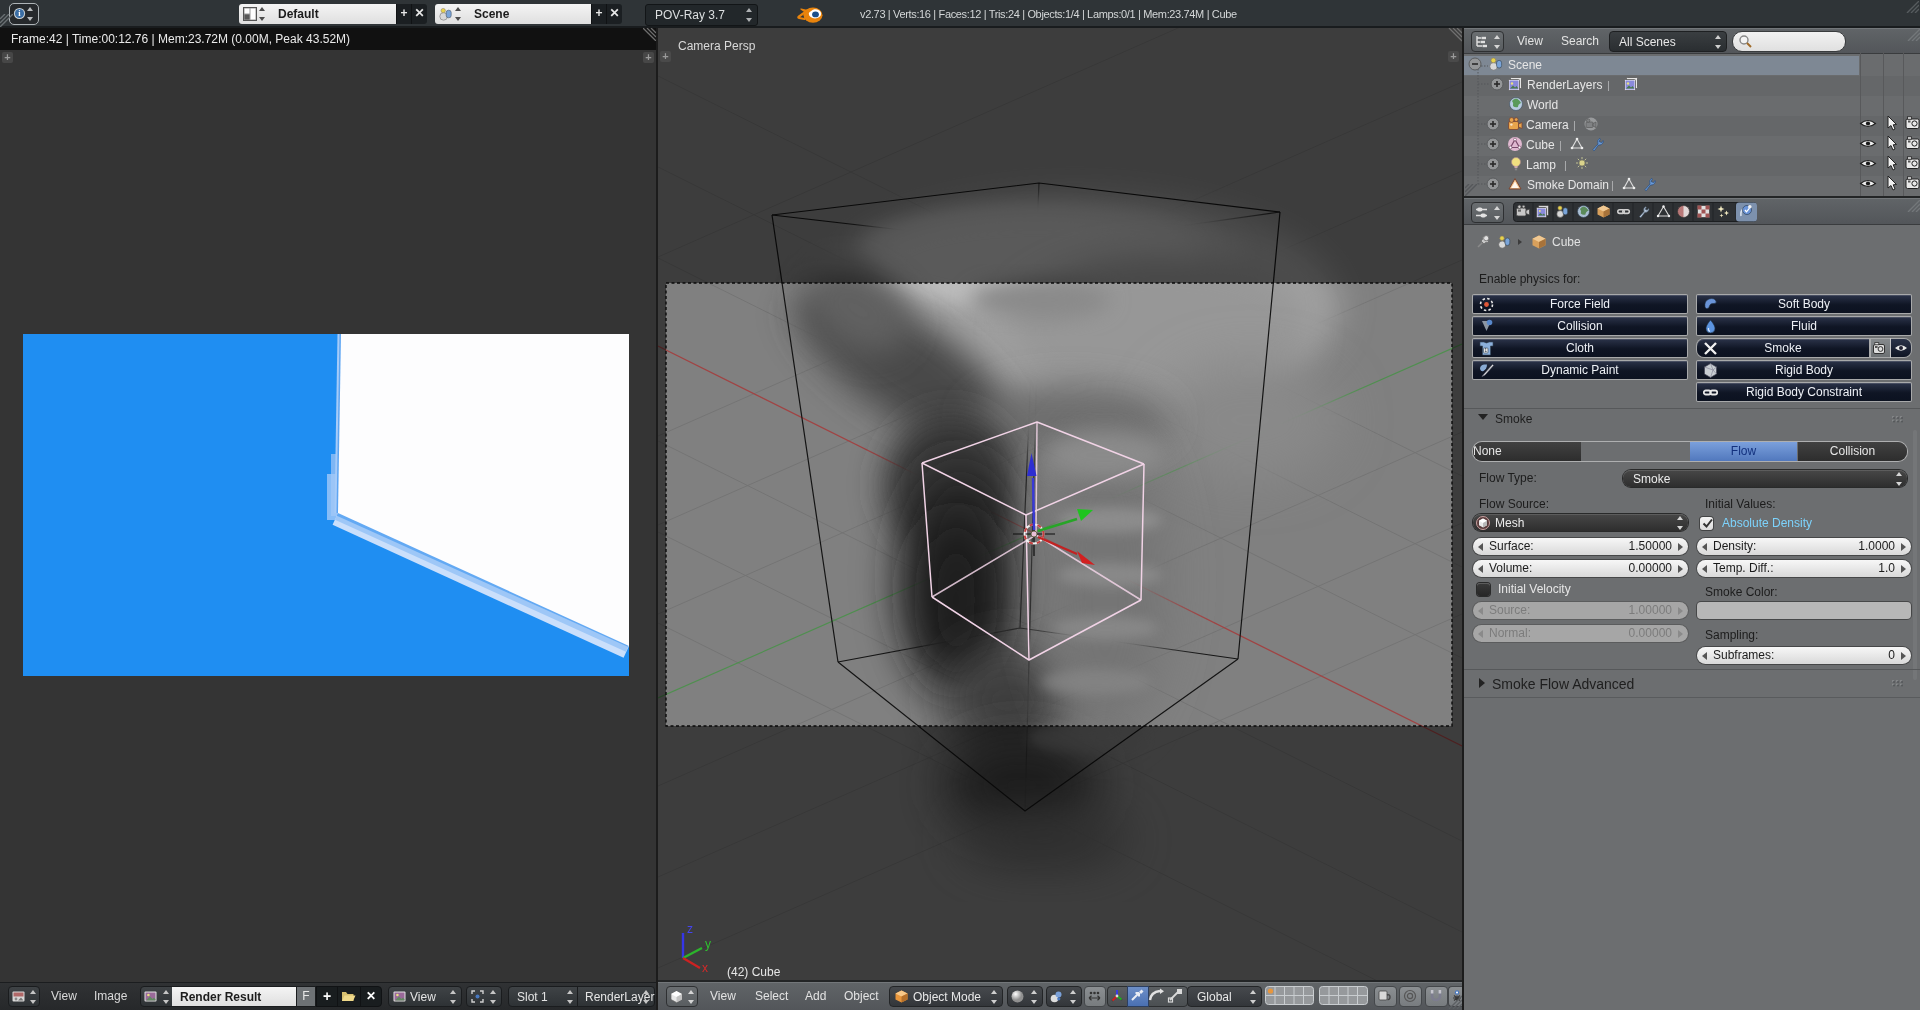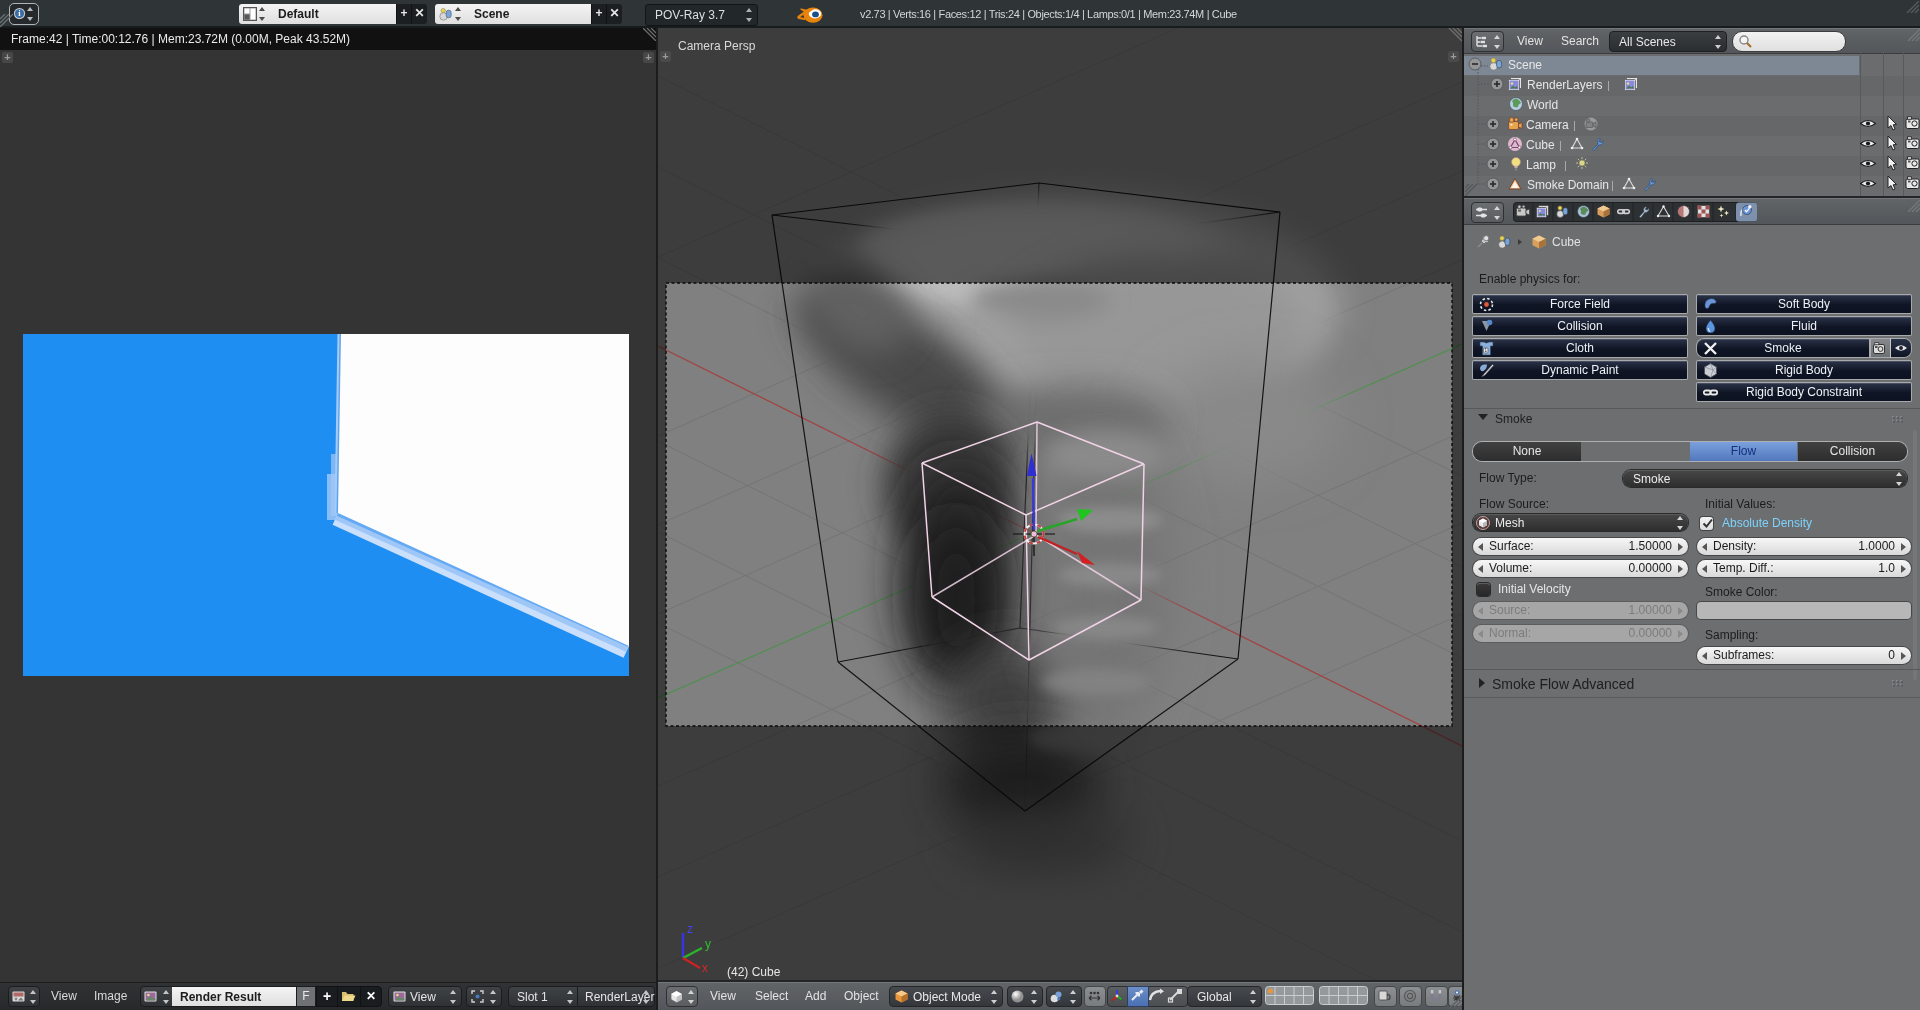--- a/index.html
+++ b/index.html
@@ -826,21 +826,21 @@
         <circle cx="3" cy="3" r="1"></circle>
         <circle cx="7" cy="3" r="1"></circle>
         <circle cx="11" cy="3" r="1"></circle>
         <circle cx="3" cy="6.5" r="1"></circle>
         <circle cx="7" cy="6.5" r="1"></circle>
         <circle cx="11" cy="6.5" r="1"></circle>
       </g>
     </svg>
 
 <div class="abs" style="left:1473px;top:442px;width:434px;height:19px;border-radius:9px;box-shadow:0 0 0 1px rgba(230,230,230,.55);overflow:hidden;">
- <div class="abs" style="left:0;top:0;width:108px;height:19px;background:linear-gradient(#414141,#2d2d2d);color:#e6e6e6;text-align:center;line-height:19px;">None</div>
+ <div class="abs" style="left:0;top:0;width:108px;height:19px;background:linear-gradient(#414141,#2d2d2d);color:#e6e6e6;text-align:left;line-height:19px;">None</div>
  <div class="abs" style="left:109px;top:0;width:107px;height:25px;background:linear-gradient(#414141,#2d2d2d);color:#e6e6e6;text-align:center;line-height:19px;margin-top:46px;">Domain</div>
  <div class="abs" style="left:217px;top:0;width:107px;height:19px;background:linear-gradient(#7ba0dc,#5178bd);color:#13317e;text-align:center;line-height:19px;">Flow</div>
  <div class="abs" style="left:325px;top:0;width:109px;height:19px;background:linear-gradient(#414141,#2d2d2d);color:#e6e6e6;text-align:center;line-height:19px;">Collision</div>
 </div>
 <div class="abs dtxt" style="left:1479px;top:471px;">Flow Type:</div>
 <div class="ddrop" style="left:1623px;top:470px;width:284px;">
  <span class="abs" style="left:10px;top:1px;">Smoke</span>
  <span class="updn" style="color:#d6d6d6"></span>
 </div>
 <div class="abs dtxt" style="left:1479px;top:497px;">Flow Source:</div>

